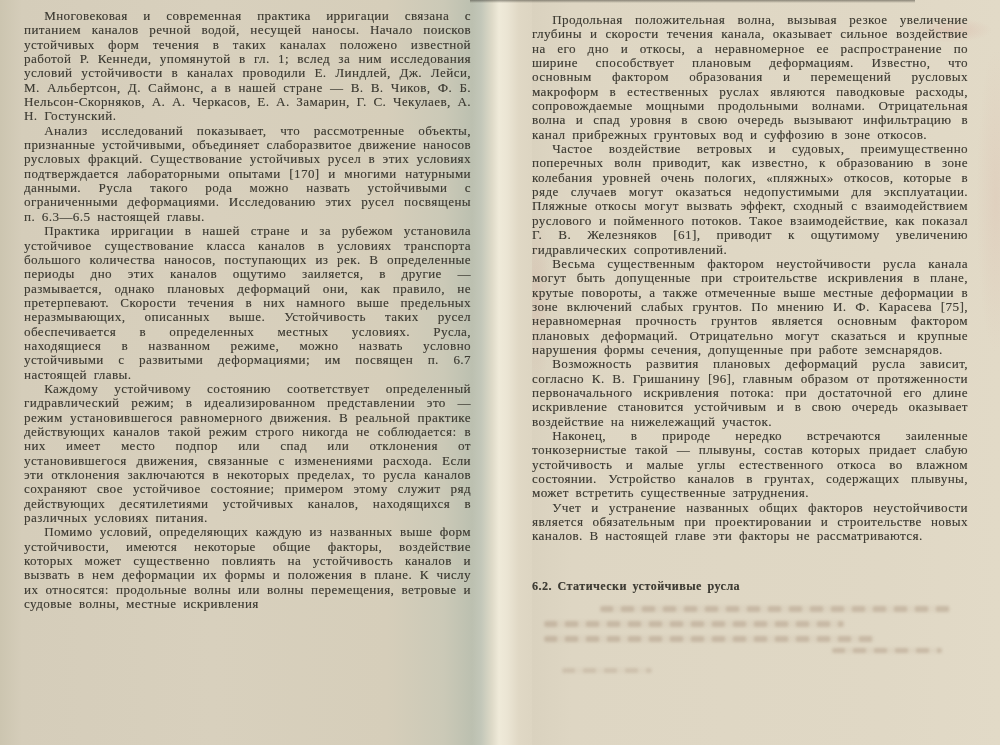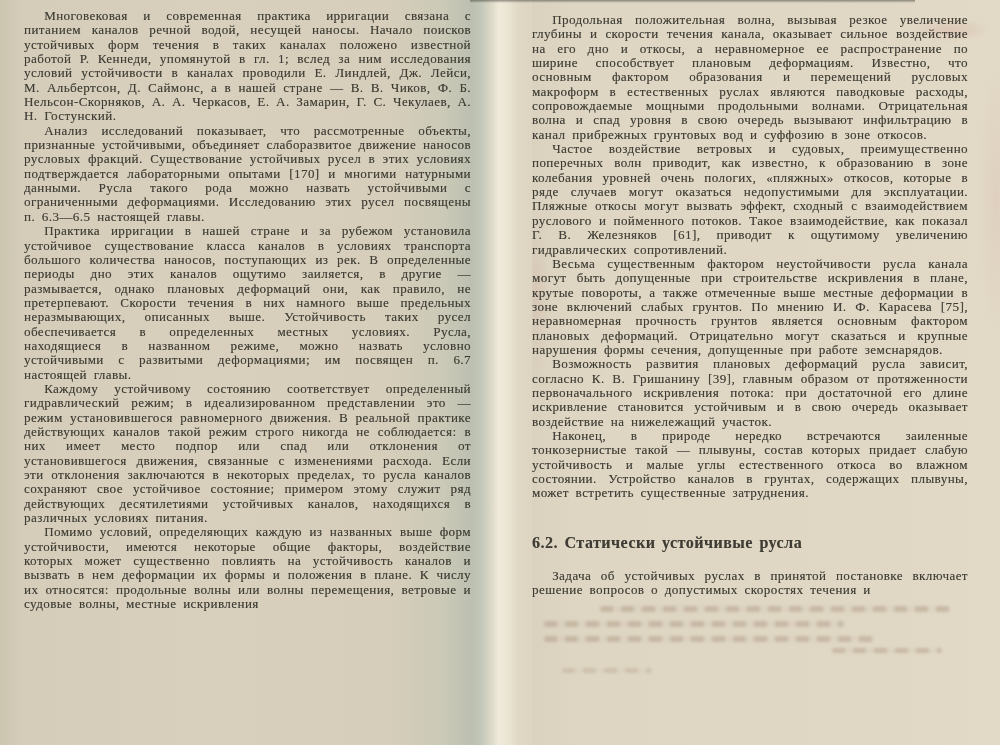--- a/index.html
+++ b/index.html
@@ -52,21 +52,21 @@
     text-align: justify;
     z-index: 2;
     text-shadow: 0.2px 0.2px 0.3px rgba(62,60,52,0.45);
   }
   .left-col  { left: 24px;  top: 9px;  width: 447px; }
   .right-col { left: 0px;   top: 13px; width: 436px; }
   .para { margin: 0; }
   .para.indent { text-indent: 1.55em; }
   .section-heading {
     margin: 35px 0 19px 0;
-    font-size: 16px;
+    font-size: 12px;
     font-weight: bold;
     letter-spacing: 0.5px;
     word-spacing: 2px;
     text-align: left;
   }
   .page-number {
     position: absolute;
     top: 743px;
     color: #4a473d;
     font-size: 14px;
@@ -118,26 +118,24 @@
       <div class="smudge smudge-2"></div>
       <div class="smudge smudge-3"></div>
       <div class="smudge smudge-4"></div>
       <div class="smudge smudge-5"></div>
     </div>
     <div class="page-text right-col">
       <div>
           <p class="para indent">Продольная положительная волна, вызывая резкое увеличение глубины и скорости течения канала, оказывает сильное воздействие на его дно и откосы, а неравномерное ее распространение по ширине способствует плановым деформациям. Известно, что основным фактором образования и перемещений русловых макроформ в естественных руслах являются паводковые расходы, сопровождаемые мощными продольными волнами. Отрицательная волна и спад уровня в свою очередь вызывают инфильтрацию в канал прибрежных грунтовых вод и суффозию в зоне откосов.</p>
           <p class="para indent">Частое воздействие ветровых и судовых, преимущественно поперечных волн приводит, как известно, к образованию в зоне колебания уровней очень пологих, «пляжных» откосов, которые в ряде случаев могут оказаться недопустимыми для эксплуатации. Пляжные откосы могут вызвать эффект, сходный с взаимодействием руслового и пойменного потоков. Такое взаимодействие, как показал Г. В. Железняков [61], приводит к ощутимому увеличению гидравлических сопротивлений.</p>
           <p class="para indent">Весьма существенным фактором неустойчивости русла канала могут быть допущенные при строительстве искривления в плане, крутые повороты, а также отмеченные выше местные деформации в зоне включений слабых грунтов. По мнению И. Ф. Карасева [75], неравномерная прочность грунтов является основным фактором плановых деформаций. Отрицательно могут сказаться и крупные нарушения формы сечения, допущенные при работе земснарядов.</p>
-          <p class="para indent">Возможность развития плановых деформаций русла зависит, согласно К. В. Гришанину [39], главным образом от протяженности первоначального искривления потока: при достаточной его длине искривление становится устойчивым и в свою очередь оказывает воздействие на нижележащий участок.</p>
+          <p class="para indent">Возможность развития плановых деформаций русла зависит, согласно К. В. Гришанину [96], главным образом от протяженности первоначального искривления потока: при достаточной его длине искривление становится устойчивым и в свою очередь оказывает воздействие на нижележащий участок.</p>
           <p class="para indent">Наконец, в природе нередко встречаются заиленные тонкозернистые такой — плывуны, состав которых придает слабую устойчивость и малые углы естественного откоса во влажном состоянии. Устройство каналов в грунтах, содержащих плывуны, может встретить существенные затруднения.</p>
+          <p class="para indent">Учет и устранение названных общих факторов неустойчивости является обязательным при проектировании и строительстве новых каналов. В настоящей главе эти факторы не рассматриваются.</p>
         </div>
       <h2 class="section-heading">6.2. Статически устойчивые русла</h2>
-      <div>
-          <p class="para indent">Задача об устойчивых руслах в принятой постановке включает решение вопросов о допустимых скоростях течения и</p>
-        </div>
     </div>
     <div class="page-number page-number-right">157</div>
   </div>
 
   <div class="top-edge"></div>
 
 </div>
 
 </body></html>

